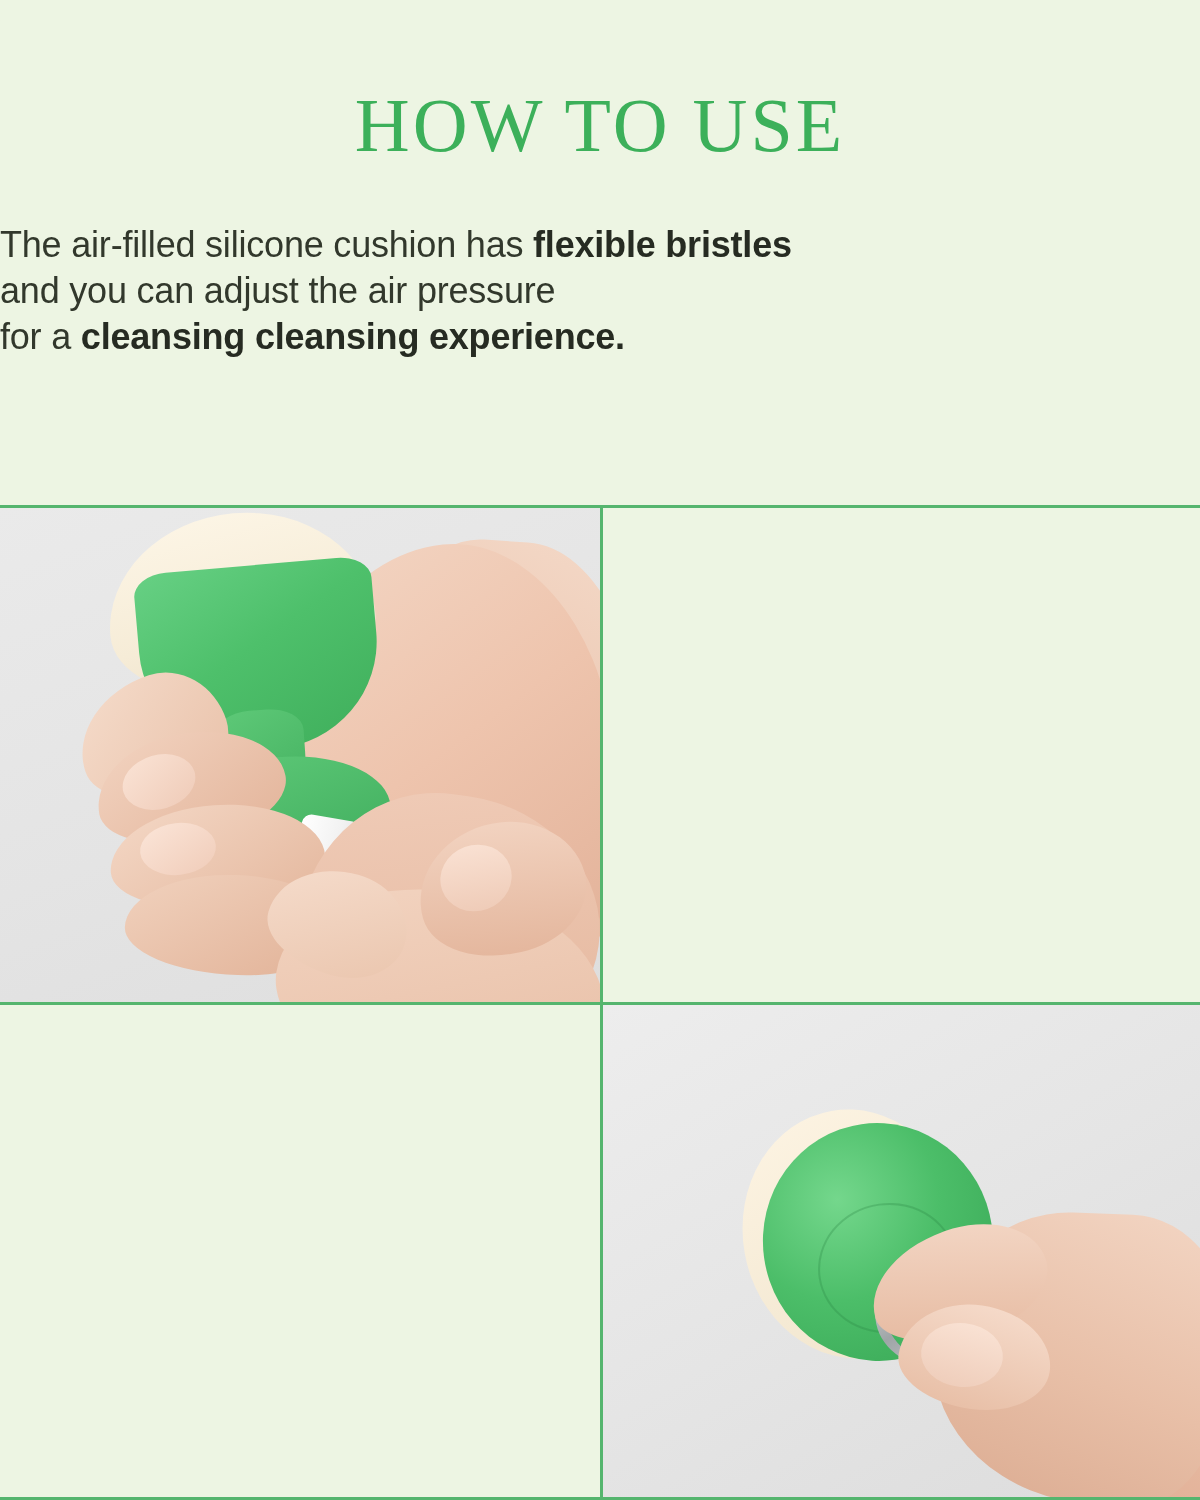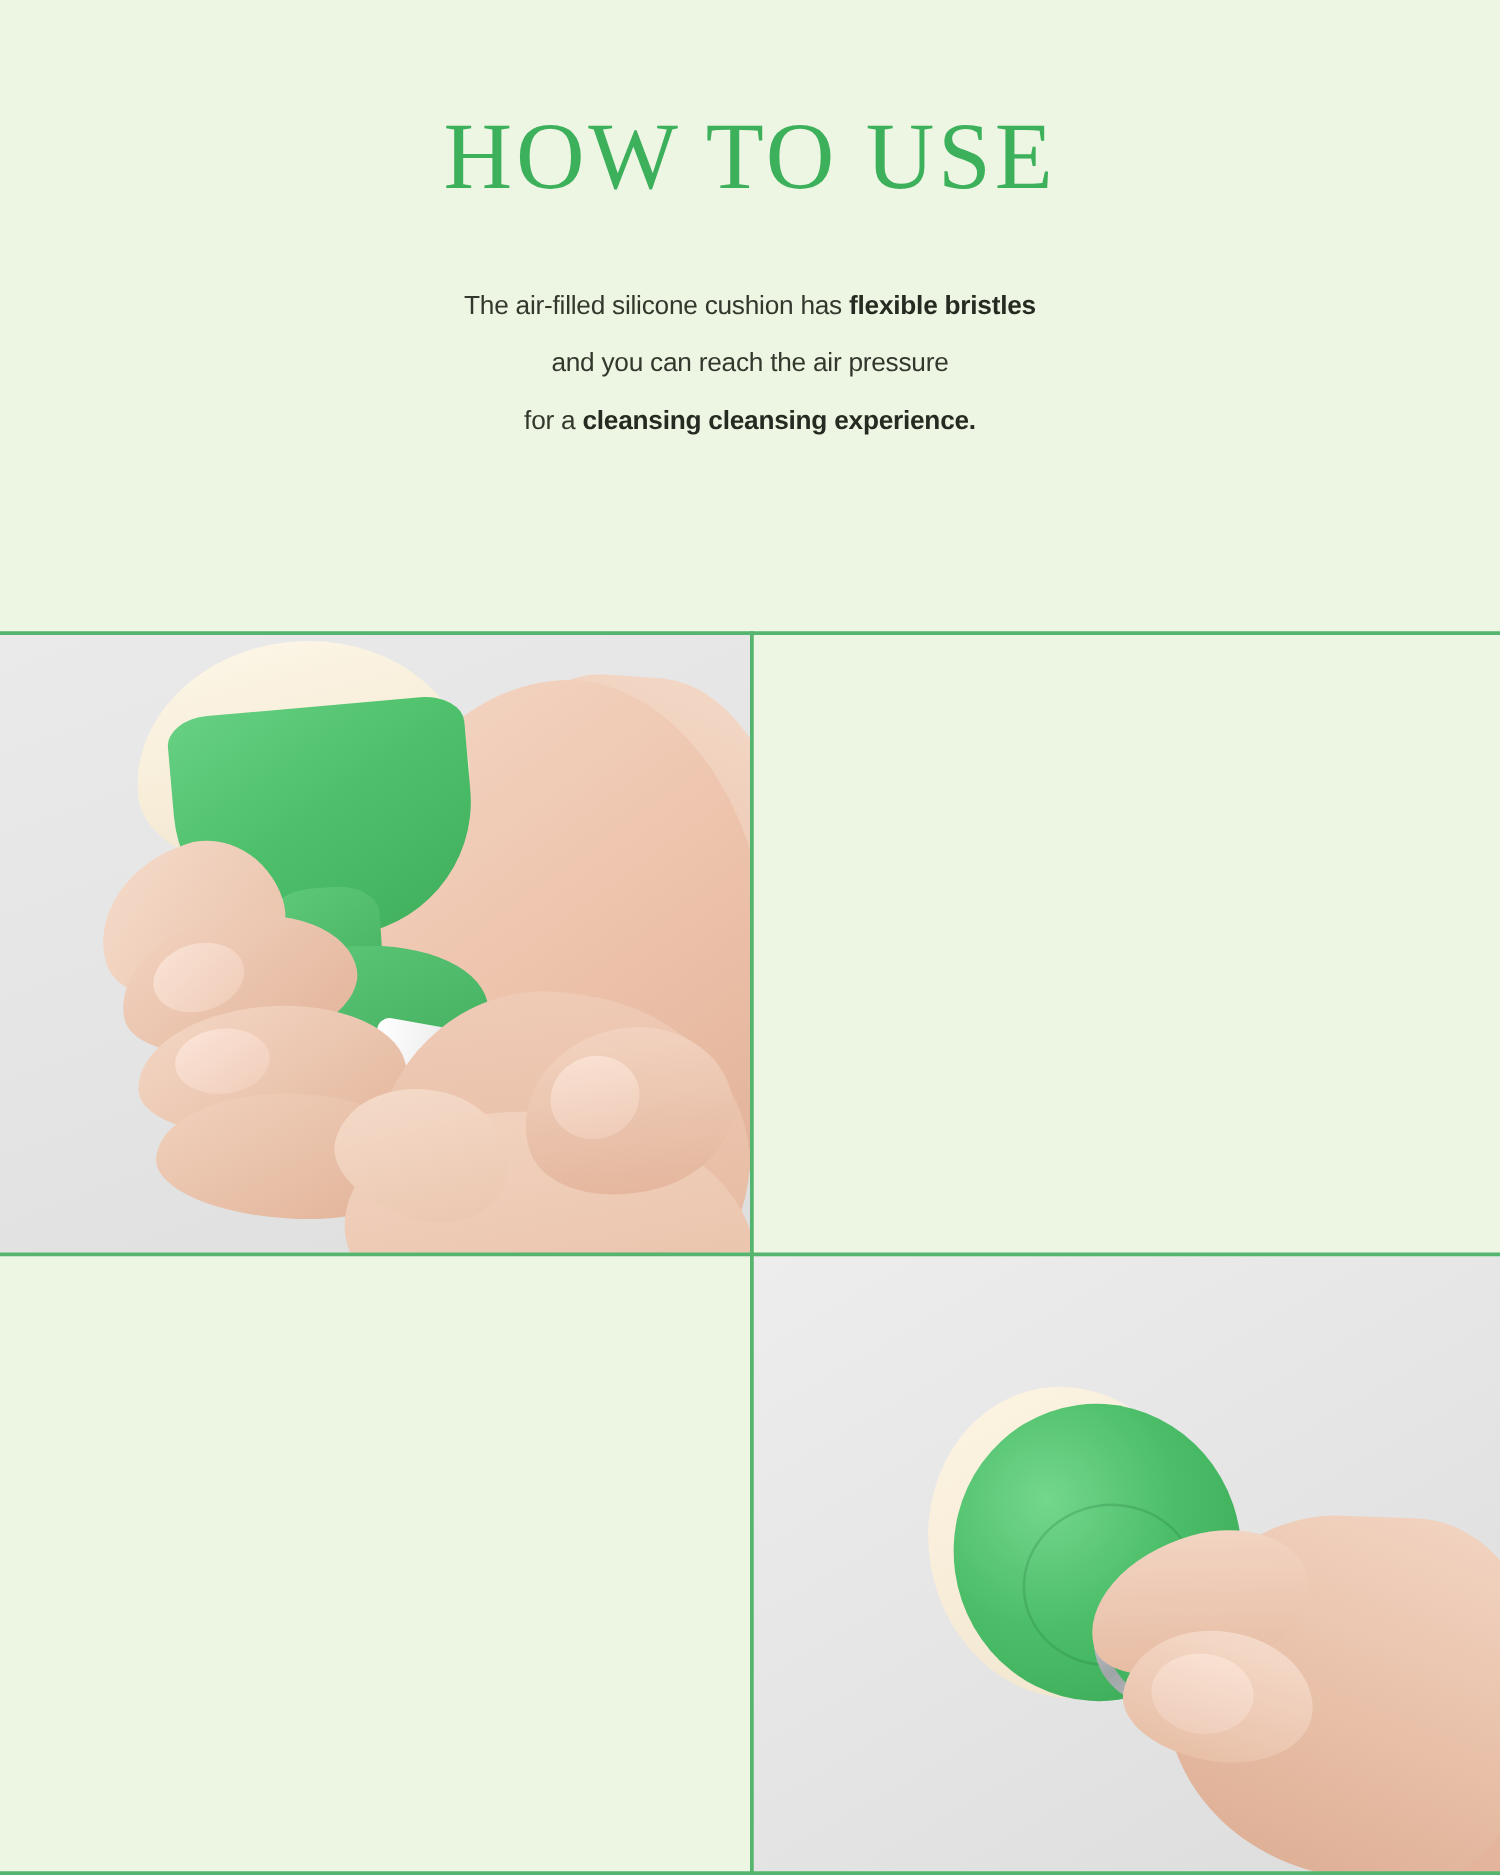--- a/index.html
+++ b/index.html
@@ -15,22 +15,22 @@
   .header { position:absolute; left:0; top:0; width:1170px; height:505px; background:#edf5e3;border-radius:22px; }
   .title {
     position:absolute; left:0; top:86px; width:1200px;
     text-align:center;
     font-family:"Liberation Serif", serif;
     font-size:76px; font-weight:400; letter-spacing:3px;
     color:#3cb05a; line-height:1.05;
   }
   .intro {
     position:absolute; left:0; top:222px; width:1200px;
-    text-align:center; color:#32382c;
-    font-size:21px; line-height:46px; font-weight:400;
+    color:#32382c;
+    font-size:36px; line-height:46px; font-weight:400;
     letter-spacing:-0.2px;
   }
   .intro b { font-weight:700; color:#262b22; }
 
   
   .grid { position:absolute; left:0; top:505px; width:1200px; height:995px; }
   .cell { position:absolute; overflow:hidden; }
   .cell-tl { left:0;   top:0;   width:600px; height:497px; background:#e6e6e6; }
   .cell-tr { left:603; top:0;   width:597px; height:497px; background:#edf5e3; }
   .cell-tr { left:603px; }
@@ -207,21 +207,21 @@
 </head>
 <body>
 
 <div class="page">
 
   <div class="header">
     <div class="title">HOW TO USE</div>
 
     <div class="intro">
       <div><span>The air-filled silicone cushion has </span><b>flexible bristles</b></div>
-      <div>and you can reach the air pressure</div>
+      <div>and you can adjust the air pressure</div>
       <div><span>for a </span><b>cleansing cleansing experience.</b></div>
     </div>
   </div>
 
   <div class="grid">
 
     <div class="cell cell-tl">
       <div class="photo">
         <div class="ph1-bg"></div>
         <div class="p1-rhand"></div>

